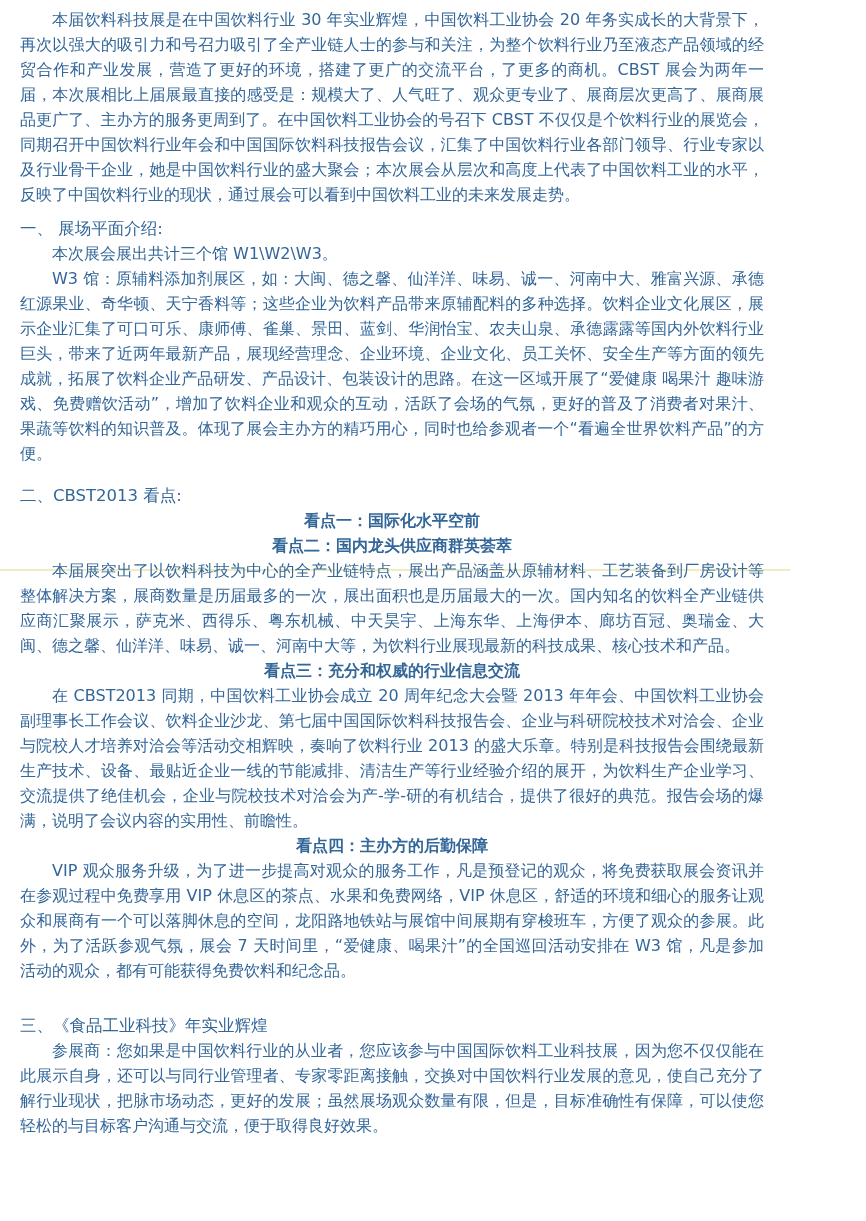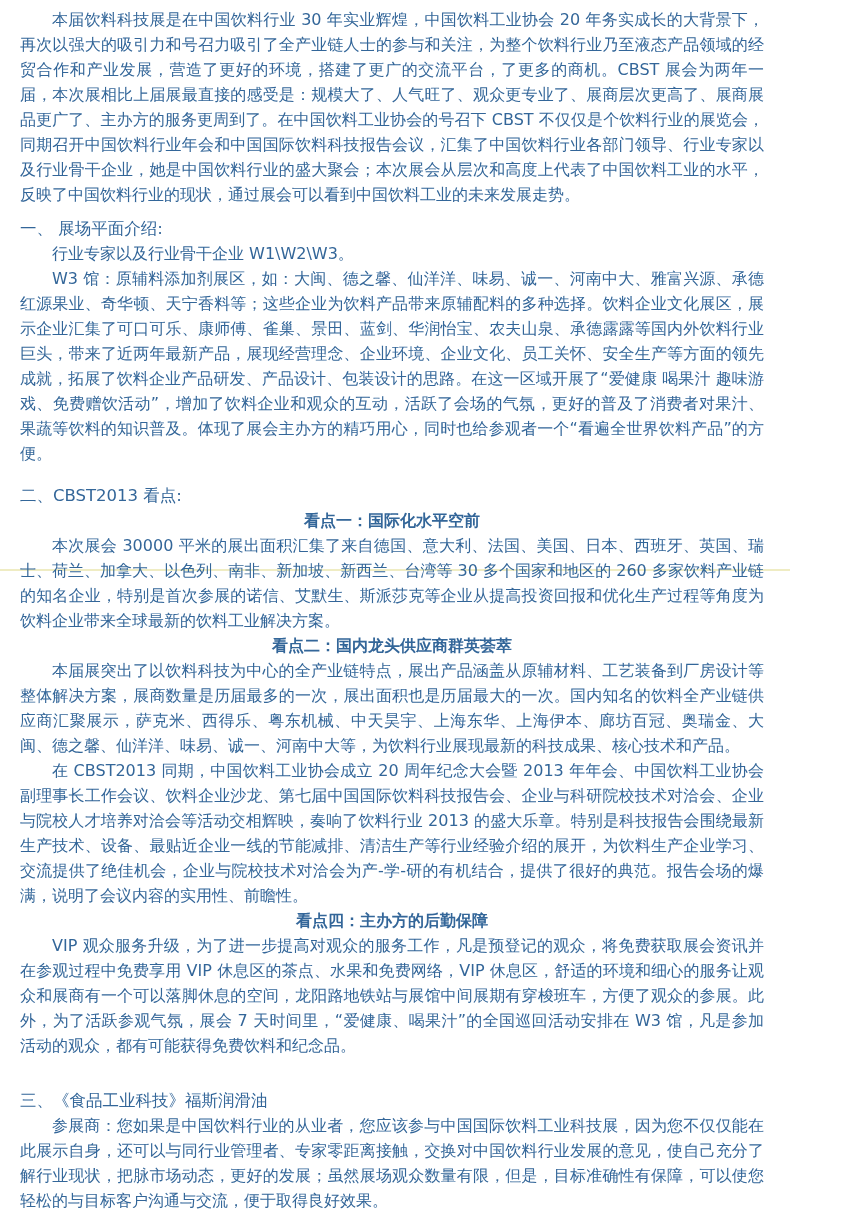--- a/index.html
+++ b/index.html
@@ -60,41 +60,41 @@
 <div class="page">
 
   <div class="page-divider"></div>
 
   <div class="content">
 
     <p class="para indent">本届饮料科技展是在中国饮料行业 30 年实业辉煌，中国饮料工业协会 20 年务实成长的大背景下，再次以强大的吸引力和号召力吸引了全产业链人士的参与和关注，为整个饮料行业乃至液态产品领域的经贸合作和产业发展，营造了更好的环境，搭建了更广的交流平台，了更多的商机。CBST 展会为两年一届，本次展相比上届展最直接的感受是：规模大了、人气旺了、观众更专业了、展商层次更高了、展商展品更广了、主办方的服务更周到了。在中国饮料工业协会的号召下 CBST 不仅仅是个饮料行业的展览会，同期召开中国饮料行业年会和中国国际饮料科技报告会议，汇集了中国饮料行业各部门领导、行业专家以及行业骨干企业，她是中国饮料行业的盛大聚会；本次展会从层次和高度上代表了中国饮料工业的水平，反映了中国饮料行业的现状，通过展会可以看到中国饮料工业的未来发展走势。</p>
 
     <p class="heading heading-gap-small">一、 展场平面介绍:</p>
 
-    <p class="para indent">行业专家以及行业骨干企业 W1\W2\W3。</p>
+    <p class="para indent">本次展会展出共计三个馆 W1\W2\W3。</p>
 
 
 
     <p class="para indent">W3 馆：原辅料添加剂展区，如：大闽、德之馨、仙洋洋、味易、诚一、河南中大、雅富兴源、承德红源果业、奇华顿、天宁香料等；这些企业为饮料产品带来原辅配料的多种选择。饮料企业文化展区，展示企业汇集了可口可乐、康师傅、雀巢、景田、蓝剑、华润怡宝、农夫山泉、承德露露等国内外饮料行业巨头，带来了近两年最新产品，展现经营理念、企业环境、企业文化、员工关怀、安全生产等方面的领先成就，拓展了饮料企业产品研发、产品设计、包装设计的思路。在这一区域开展了“爱健康 喝果汁 趣味游戏、免费赠饮活动”，增加了饮料企业和观众的互动，活跃了会场的气氛，更好的普及了消费者对果汁、果蔬等饮料的知识普及。体现了展会主办方的精巧用心，同时也给参观者一个“看遍全世界饮料产品”的方便。</p>
 
     <p class="heading heading-gap-mid">二、CBST2013 看点:</p>
 
     <p class="center-sub">看点一：国际化水平空前</p>
 
-    <p class="para indent">本次展会 30000 平米的展出面积汇集了来自德国、意大利、法国、美国、日本、西班牙、英国、瑞士、荷兰、加拿大、以色列、南非、新加坡、新西兰、台湾等 30 多个国家和地区的 260 多家饮料产业链的知名企业，特别是首次参展的诺信、艾默生、斯派莎克等企业从提高投资回报和优化生产过程等角度为饮料企业带来全球最新的饮料工业解决方案。</p>
 
     <p class="center-sub">看点二：国内龙头供应商群英荟萃</p>
 
     <p class="para indent">本届展突出了以饮料科技为中心的全产业链特点，展出产品涵盖从原辅材料、工艺装备到厂房设计等整体解决方案，展商数量是历届最多的一次，展出面积也是历届最大的一次。国内知名的饮料全产业链供应商汇聚展示，萨克米、西得乐、粤东机械、中天昊宇、上海东华、上海伊本、廊坊百冠、奥瑞金、大闽、德之馨、仙洋洋、味易、诚一、河南中大等，为饮料行业展现最新的科技成果、核心技术和产品。</p>
 
+    <p class="center-sub">看点三：充分和权威的行业信息交流</p>
 
     <p class="para indent">在 CBST2013 同期，中国饮料工业协会成立 20 周年纪念大会暨 2013 年年会、中国饮料工业协会副理事长工作会议、饮料企业沙龙、第七届中国国际饮料科技报告会、企业与科研院校技术对洽会、企业与院校人才培养对洽会等活动交相辉映，奏响了饮料行业 2013 的盛大乐章。特别是科技报告会围绕最新生产技术、设备、最贴近企业一线的节能减排、清洁生产等行业经验介绍的展开，为饮料生产企业学习、交流提供了绝佳机会，企业与院校技术对洽会为产-学-研的有机结合，提供了很好的典范。报告会场的爆满，说明了会议内容的实用性、前瞻性。</p>
 
     <p class="center-sub">看点四：主办方的后勤保障</p>
 
     <p class="para indent">VIP 观众服务升级，为了进一步提高对观众的服务工作，凡是预登记的观众，将免费获取展会资讯并在参观过程中免费享用 VIP 休息区的茶点、水果和免费网络，VIP 休息区，舒适的环境和细心的服务让观众和展商有一个可以落脚休息的空间，龙阳路地铁站与展馆中间展期有穿梭班车，方便了观众的参展。此外，为了活跃参观气氛，展会 7 天时间里，“爱健康、喝果汁”的全国巡回活动安排在 W3 馆，凡是参加活动的观众，都有可能获得免费饮料和纪念品。</p>
 
-    <p class="heading heading-gap-large">三、《食品工业科技》福斯润滑油</p>
+    <p class="heading heading-gap-large">三、《食品工业科技》年实业辉煌</p>
 
     <p class="para indent">参展商：您如果是中国饮料行业的从业者，您应该参与中国国际饮料工业科技展，因为您不仅仅能在此展示自身，还可以与同行业管理者、专家零距离接触，交换对中国饮料行业发展的意见，使自己充分了解行业现状，把脉市场动态，更好的发展；虽然展场观众数量有限，但是，目标准确性有保障，可以使您轻松的与目标客户沟通与交流，便于取得良好效果。</p>
 
   </div>
 </div>
 
 </body></html>

